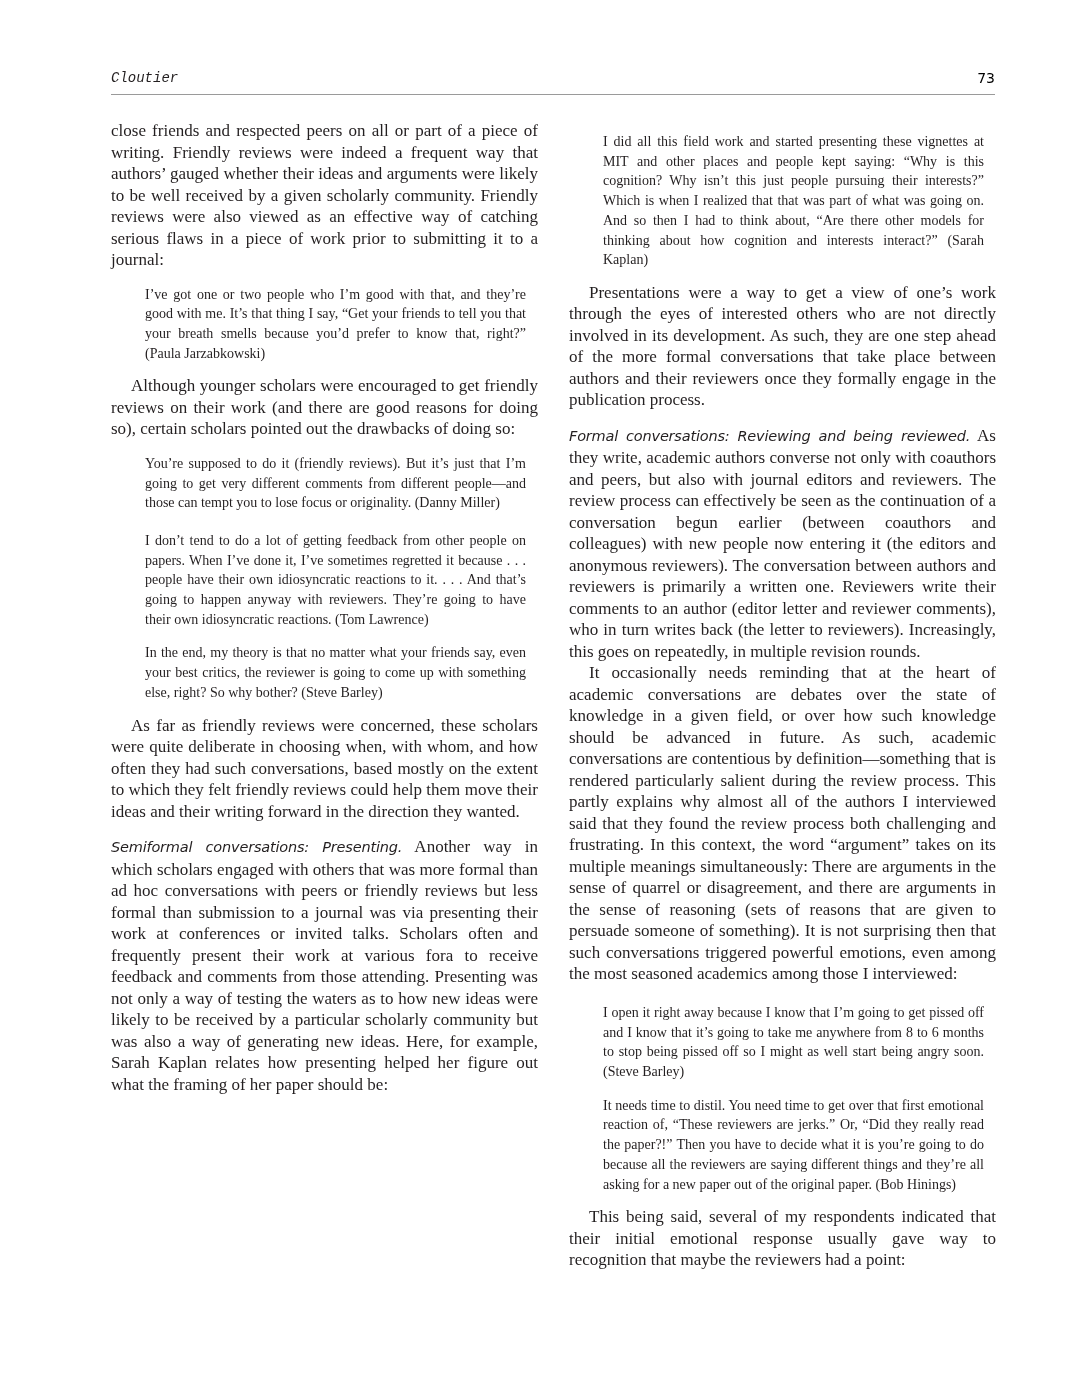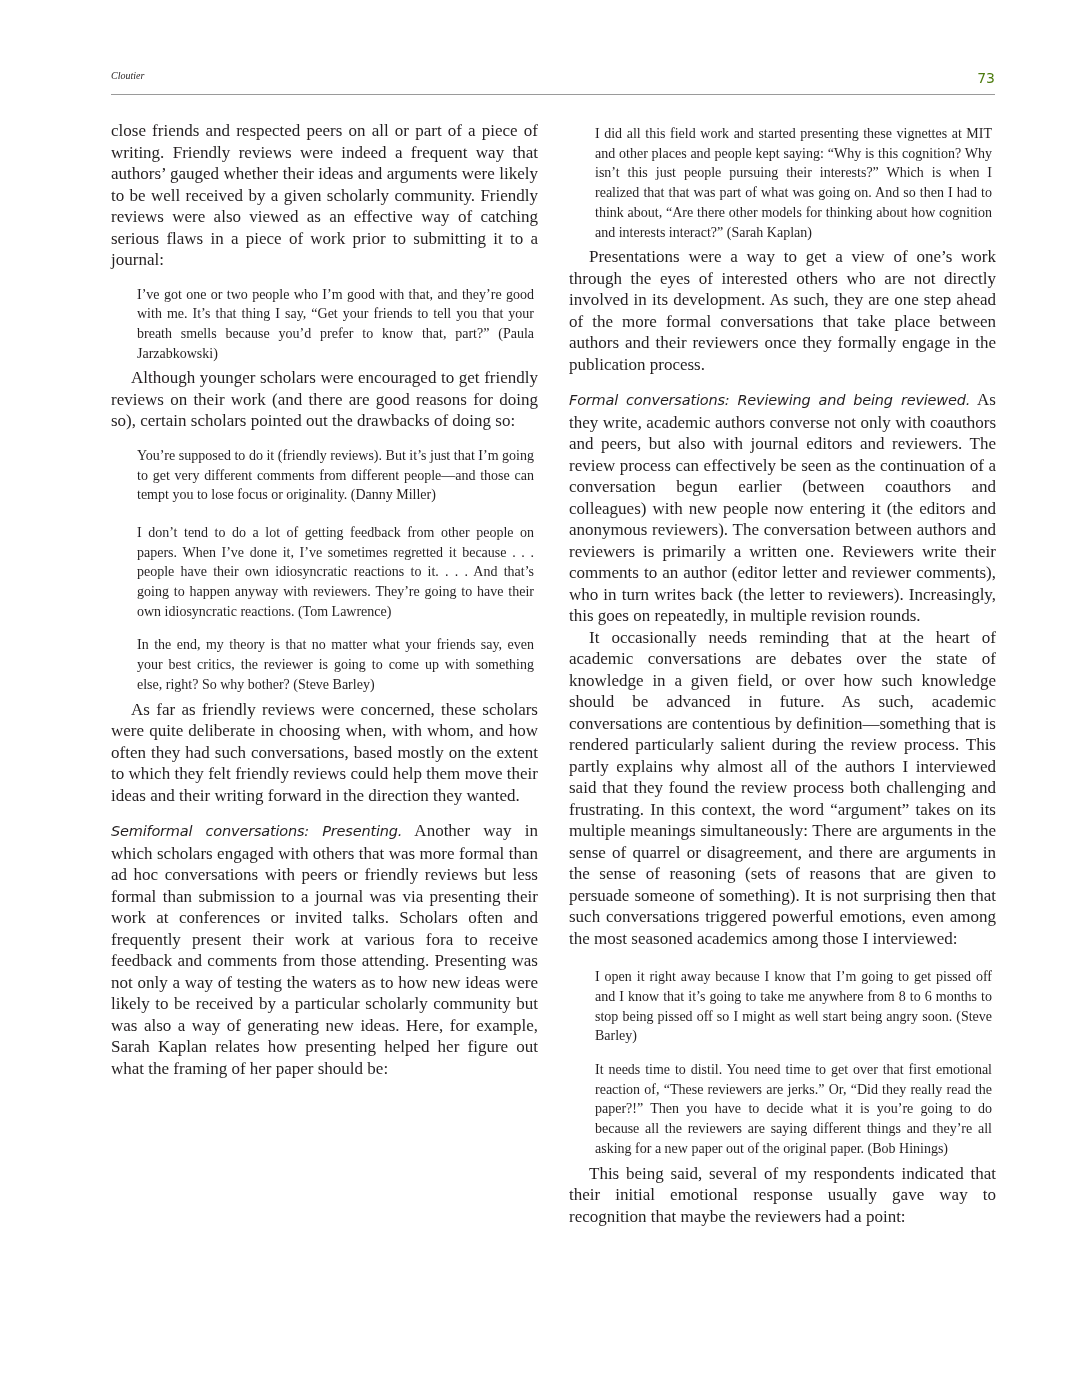--- a/index.html
+++ b/index.html
@@ -1,42 +1,42 @@
 <!DOCTYPE html>
 <html><head>
 <meta charset="utf-8">
 <style>
   html, body { margin: 0; padding: 0; background: #ffffff; }
   body { width: 1080px; height: 1382px; position: relative; overflow: hidden; color: #231f20; }
   .running-header { position: absolute; left: 111px; top: 70px; width: 884px; height: 24px; border-bottom: 1px solid #9a9a9a; }
-  .running-header .author { position: absolute; left: 0; top: 0; font-family: Liberation Serif, serif; font-style: italic; font-size: 10px; color: #231f20; }
-  .running-header .page-num { position: absolute; right: 0; top: 0; font-family: "DejaVu Sans", sans-serif; font-size: 14px; color: #4d7c0f; }
+  .running-header .author { position: absolute; left: 0; top: 0; font-family: Liberation Mono, monospace; font-style: italic; font-size: 14px; color: #231f20; }
+  .running-header .page-num { position: absolute; right: 0; top: 0; font-family: "DejaVu Sans", sans-serif; font-size: 14px; color: #000000; }
   .col { position: absolute; top: 120px; width: 427px; font-family: "Liberation Serif", serif; }
   .col-left { left: 111px; }
   .col-right { left: 569px; }
   p.body { margin: 0; font-size: 17px; line-height: 21.5px; text-align: justify; }
   p.body.indent { text-indent: 20px; }
   p.body.gap { margin-top: 14px; }
-  .block-quote { margin: 4px; padding-left: 22px; font-size: 14px; line-height: 19.7px; text-align: justify; }
+  .block-quote { margin: 12px; padding-left: 22px; font-size: 14px; line-height: 19.7px; text-align: justify; }
   .block-quote.first-q { margin-top: 18px; }
   .block-quote.next-q { margin-top: 14px; }
   .after-quote { margin-top: 18px; }
   .heading-italic { font-family: "DejaVu Sans", sans-serif; font-style: italic; font-size: 14.5px; letter-spacing: -0.2px; }
 </style>
 </head>
 <body>
 
 <div class="running-header">
   <span class="author">Cloutier</span>
   <span class="page-num">73</span>
 </div>
 
 <div class="col col-left">
   <p class="body">close friends and respected peers on all or part of a piece of writing. Friendly reviews were indeed a frequent way that authors’ gauged whether their ideas and arguments were likely to be well received by a given scholarly community. Friendly reviews were also viewed as an effective way of catching serious flaws in a piece of work prior to submitting it to a journal:</p>
-  <p class="block-quote next-q">I’ve got one or two people who I’m good with that, and they’re good with me. It’s that thing I say, “Get your friends to tell you that your breath smells because you’d prefer to know that, part?” (Paula Jarzabkowski)</p>
+  <p class="block-quote next-q">I’ve got one or two people who I’m good with that, and they’re good with me. It’s that thing I say, “Get your friends to tell you that your breath smells because you’d prefer to know that, right?” (Paula Jarzabkowski)</p>
   <p class="body indent after-quote">Although younger scholars were encouraged to get friendly reviews on their work (and there are good reasons for doing so), certain scholars pointed out the drawbacks of doing so:</p>
   <p class="block-quote next-q">You’re supposed to do it (friendly reviews). But it’s just that I’m going to get very different comments from different people—and those can tempt you to lose focus or originality. (Danny Miller)</p>
   <p class="block-quote first-q">I don’t tend to do a lot of getting feedback from other people on papers. When I’ve done it, I’ve sometimes regretted it because . . . people have their own idiosyncratic reactions to it. . . . And that’s going to happen anyway with reviewers. They’re going to have their own idiosyncratic reactions. (Tom Lawrence)</p>
   <p class="block-quote next-q">In the end, my theory is that no matter what your friends say, even your best critics, the reviewer is going to come up with something else, right? So why bother? (Steve Barley)</p>
   <p class="body indent after-quote">As far as friendly reviews were concerned, these scholars were quite deliberate in choosing when, with whom, and how often they had such conversations, based mostly on the extent to which they felt friendly reviews could help them move their ideas and their writing forward in the direction they wanted.</p>
   <p class="body gap"><span class="heading-italic">Semiformal conversations: Presenting.</span><span> Another way in which scholars engaged with others that was more formal than ad hoc conversations with peers or friendly reviews but less formal than submission to a journal was via presenting their work at conferences or invited talks. Scholars often and frequently present their work at various fora to receive feedback and comments from those attending. Presenting was not only a way of testing the waters as to how new ideas were likely to be received by a particular scholarly community but was also a way of generating new ideas. Here, for example, Sarah Kaplan relates how presenting helped her figure out what the framing of her paper should be:</span></p>
 </div>
 
 <div class="col col-right">
   <p class="block-quote">I did all this field work and started presenting these vignettes at MIT and other places and people kept saying: “Why is this cognition? Why isn’t this just people pursuing their interests?” Which is when I realized that that was part of what was going on. And so then I had to think about, “Are there other models for thinking about how cognition and interests interact?” (Sarah Kaplan)</p>

